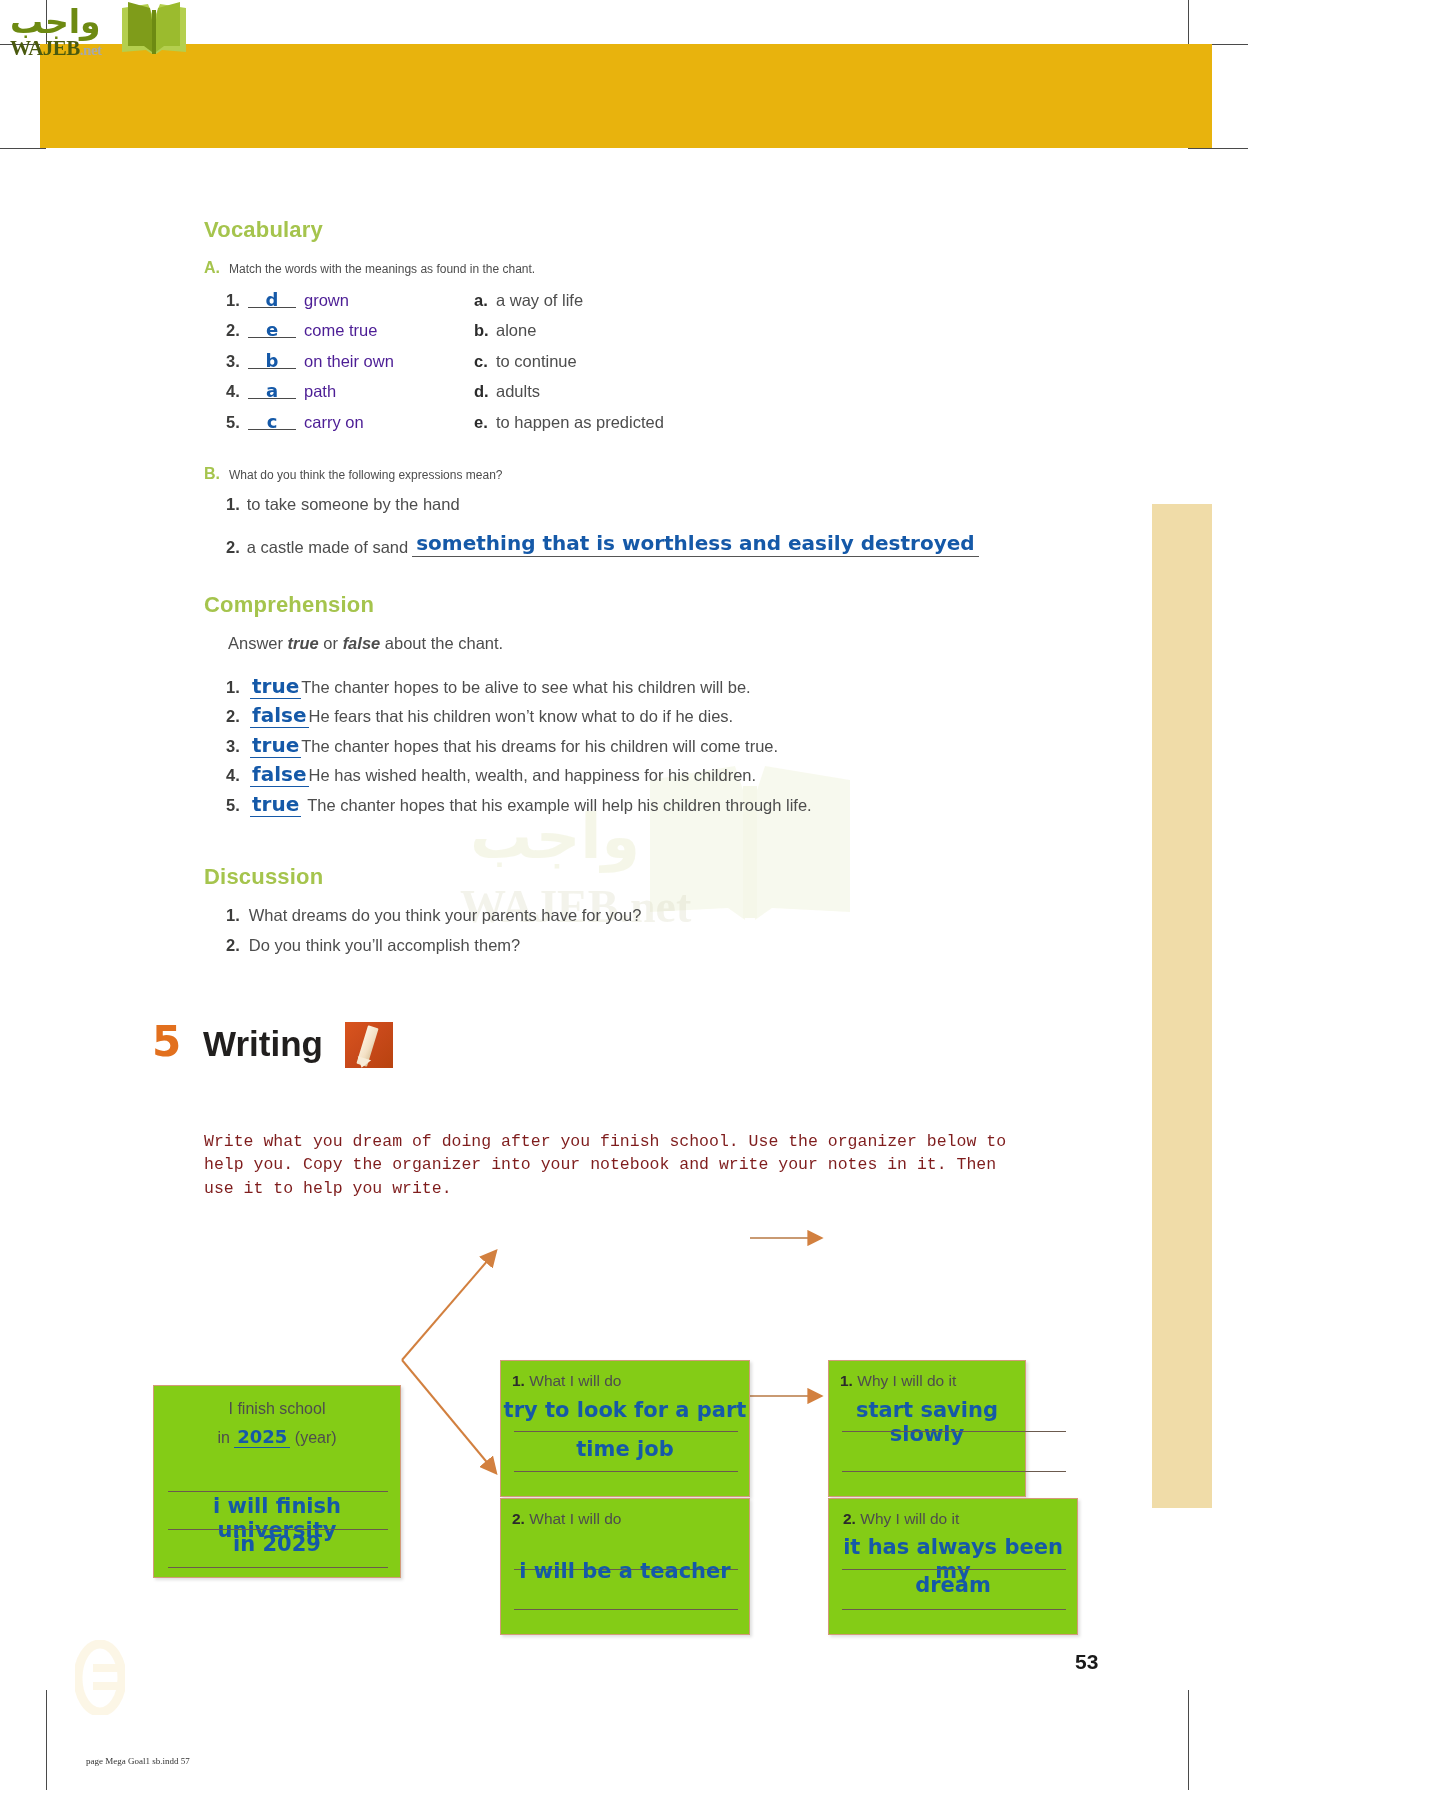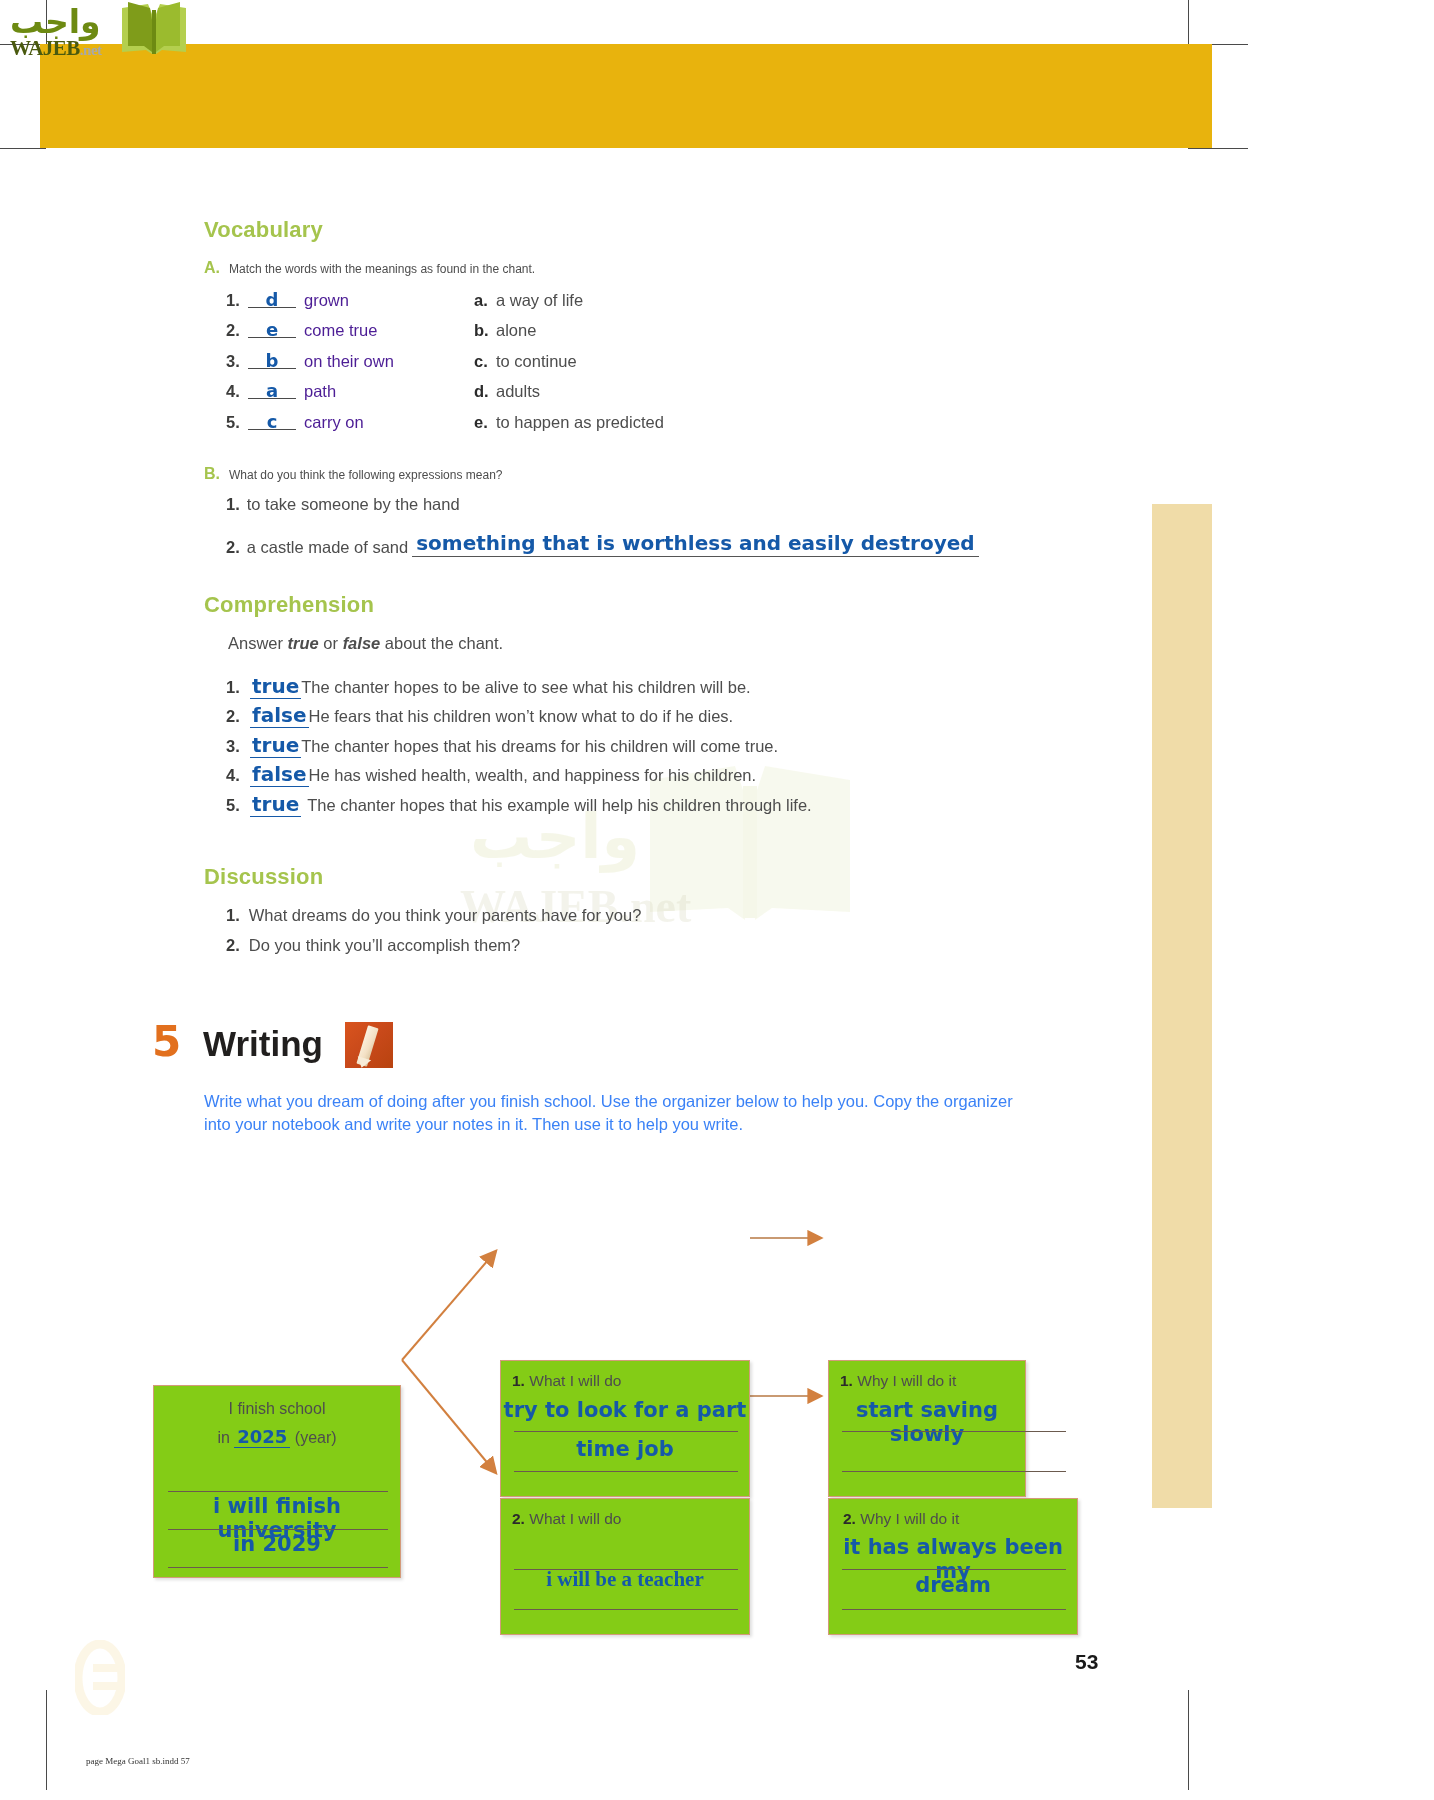--- a/index.html
+++ b/index.html
@@ -134,22 +134,22 @@
   .w-icon .tip {
     position:absolute; left:11px; top:36px;
     width:0;height:0;
     border-left:7px solid transparent;
     border-right:7px solid transparent;
     border-top:10px solid #f7ecd8;
     transform:rotate(17deg);
   }
 
   .w-instr {
-    position:absolute; left:204px; top:1090px; width:820px;
-    font-size:16.5px; color:#3b82f6; line-height:1.42;
+    position:absolute; left:204px; top:1130px; width:820px;
+    font-size:16.5px; color:#7f1d1d; line-height:1.42;font-family:Liberation Mono, monospace;
   }
 
   
   .obox {
     position:absolute;
     background:#84cc16;
     border:1.4px solid #d49a7a;
     box-shadow:2px 2px 3px rgba(0,0,0,0.13);
   }
   .obox .hdr { font-size:15.5px; color:#4d4d4d; }
@@ -415,21 +415,21 @@
   <div class="ohand" style="top:76px;">time job</div>
   <div class="owline" style="left:13px;top:110px;width:224px;"></div>
 </div>
 
 <div class="obox" style="left:500px;top:1498px;width:250px;height:137px;">
   <div class="hdr" style="position:absolute;left:11px;top:11px;">
     <b>2.</b>
     <span>What I will do</span>
   </div>
   <div class="owline" style="left:13px;top:70px;width:224px;"></div>
-  <div class="ohand" style="top:68px;font-family:Liberation Serif, serif;">i will be a teacher</div>
+  <div class="ohand" style="top:60px;">i will be a teacher</div>
   <div class="owline" style="left:13px;top:110px;width:224px;"></div>
 </div>
 
 <div class="obox" style="left:828px;top:1360px;width:198px;height:137px;">
   <div class="hdr" style="position:absolute;left:11px;top:11px;">
     <b>1.</b>
     <span>Why I will do it</span>
   </div>
   <div class="ohand" style="top:37px;">start saving slowly</div>
   <div class="owline" style="left:13px;top:70px;width:224px;"></div>

